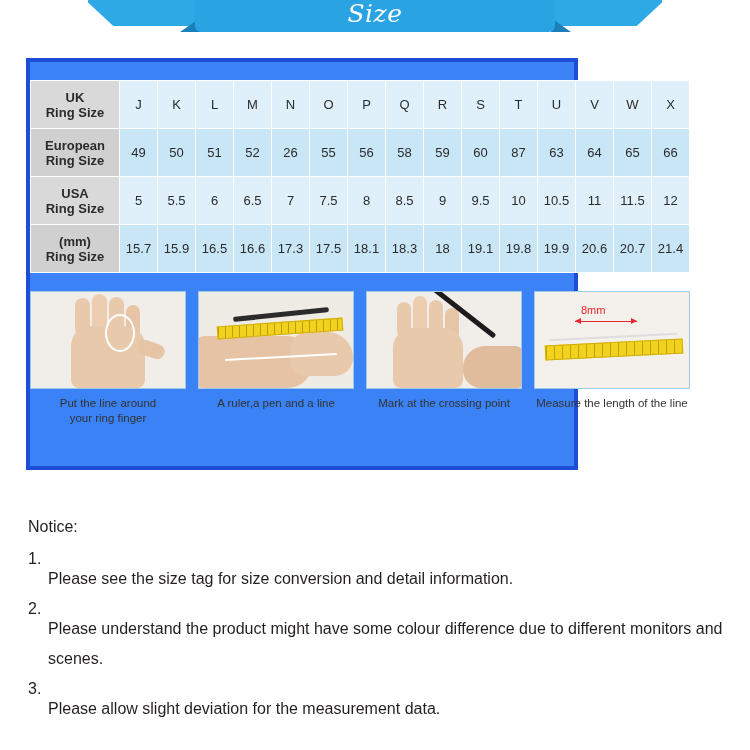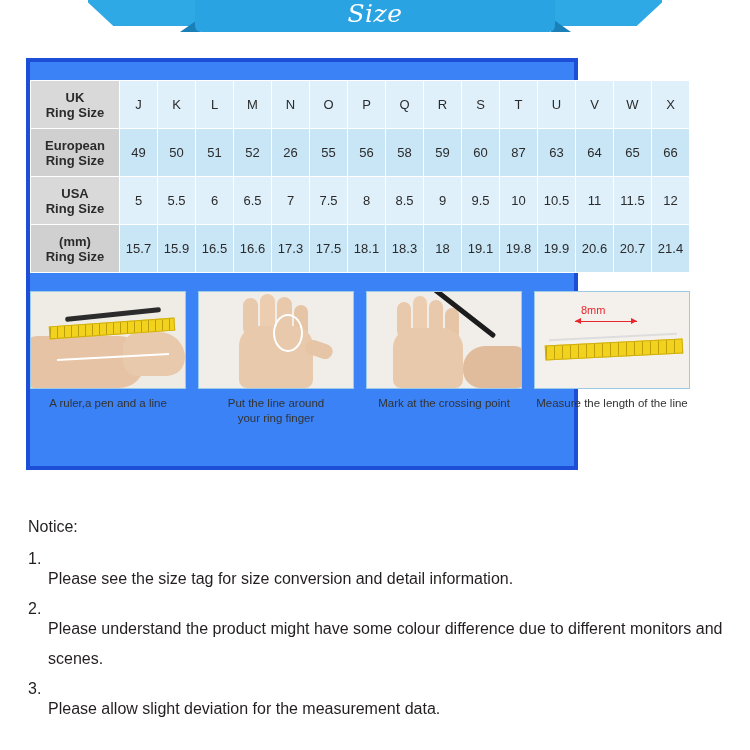--- a/index.html
+++ b/index.html
@@ -320,47 +320,47 @@
         <td class="cell-alt">20.7</td>
         <td class="cell-alt">21.4</td>
       </tr>
     </tbody>
   </table>
 
   <div class="steps">
 
     <div class="step">
       <div class="photo">
-        <div class="p1-bg"></div>
-        <div class="p1-arm"></div>
-        <div class="p1-hand"></div>
-        <div class="p1-line"></div>
-        <div class="p1-ruler">
-            <div class="p1-ruler-ticks"></div>
-          </div>
-        <div class="p1-pen"></div>
-      </div>
-      <div class="caption">A ruler,a pen and a line</div>
-    </div>
-
-    <div class="step">
-      <div class="photo">
         <div class="p2-bg"></div>
         <div class="p2-f1"></div>
           <div class="p2-f2"></div>
           <div class="p2-f3"></div>
           <div class="p2-f4"></div>
         <div class="p2-palm"></div>
         <div class="p2-thumb"></div>
         <div class="p2-loop"></div>
       </div>
       <div class="caption">
         <div>Put the line around</div>
         <div>your ring finger</div>
       </div>
+    </div>
+
+    <div class="step">
+      <div class="photo">
+        <div class="p1-bg"></div>
+        <div class="p1-arm"></div>
+        <div class="p1-hand"></div>
+        <div class="p1-line"></div>
+        <div class="p1-ruler">
+            <div class="p1-ruler-ticks"></div>
+          </div>
+        <div class="p1-pen"></div>
+      </div>
+      <div class="caption">A ruler,a pen and a line</div>
     </div>
 
     <div class="step">
       <div class="photo">
         <div class="p3-bg"></div>
         <div class="p3-f1"></div>
           <div class="p3-f2"></div>
           <div class="p3-f3"></div>
           <div class="p3-f4"></div>
         <div class="p3-palm"></div>

